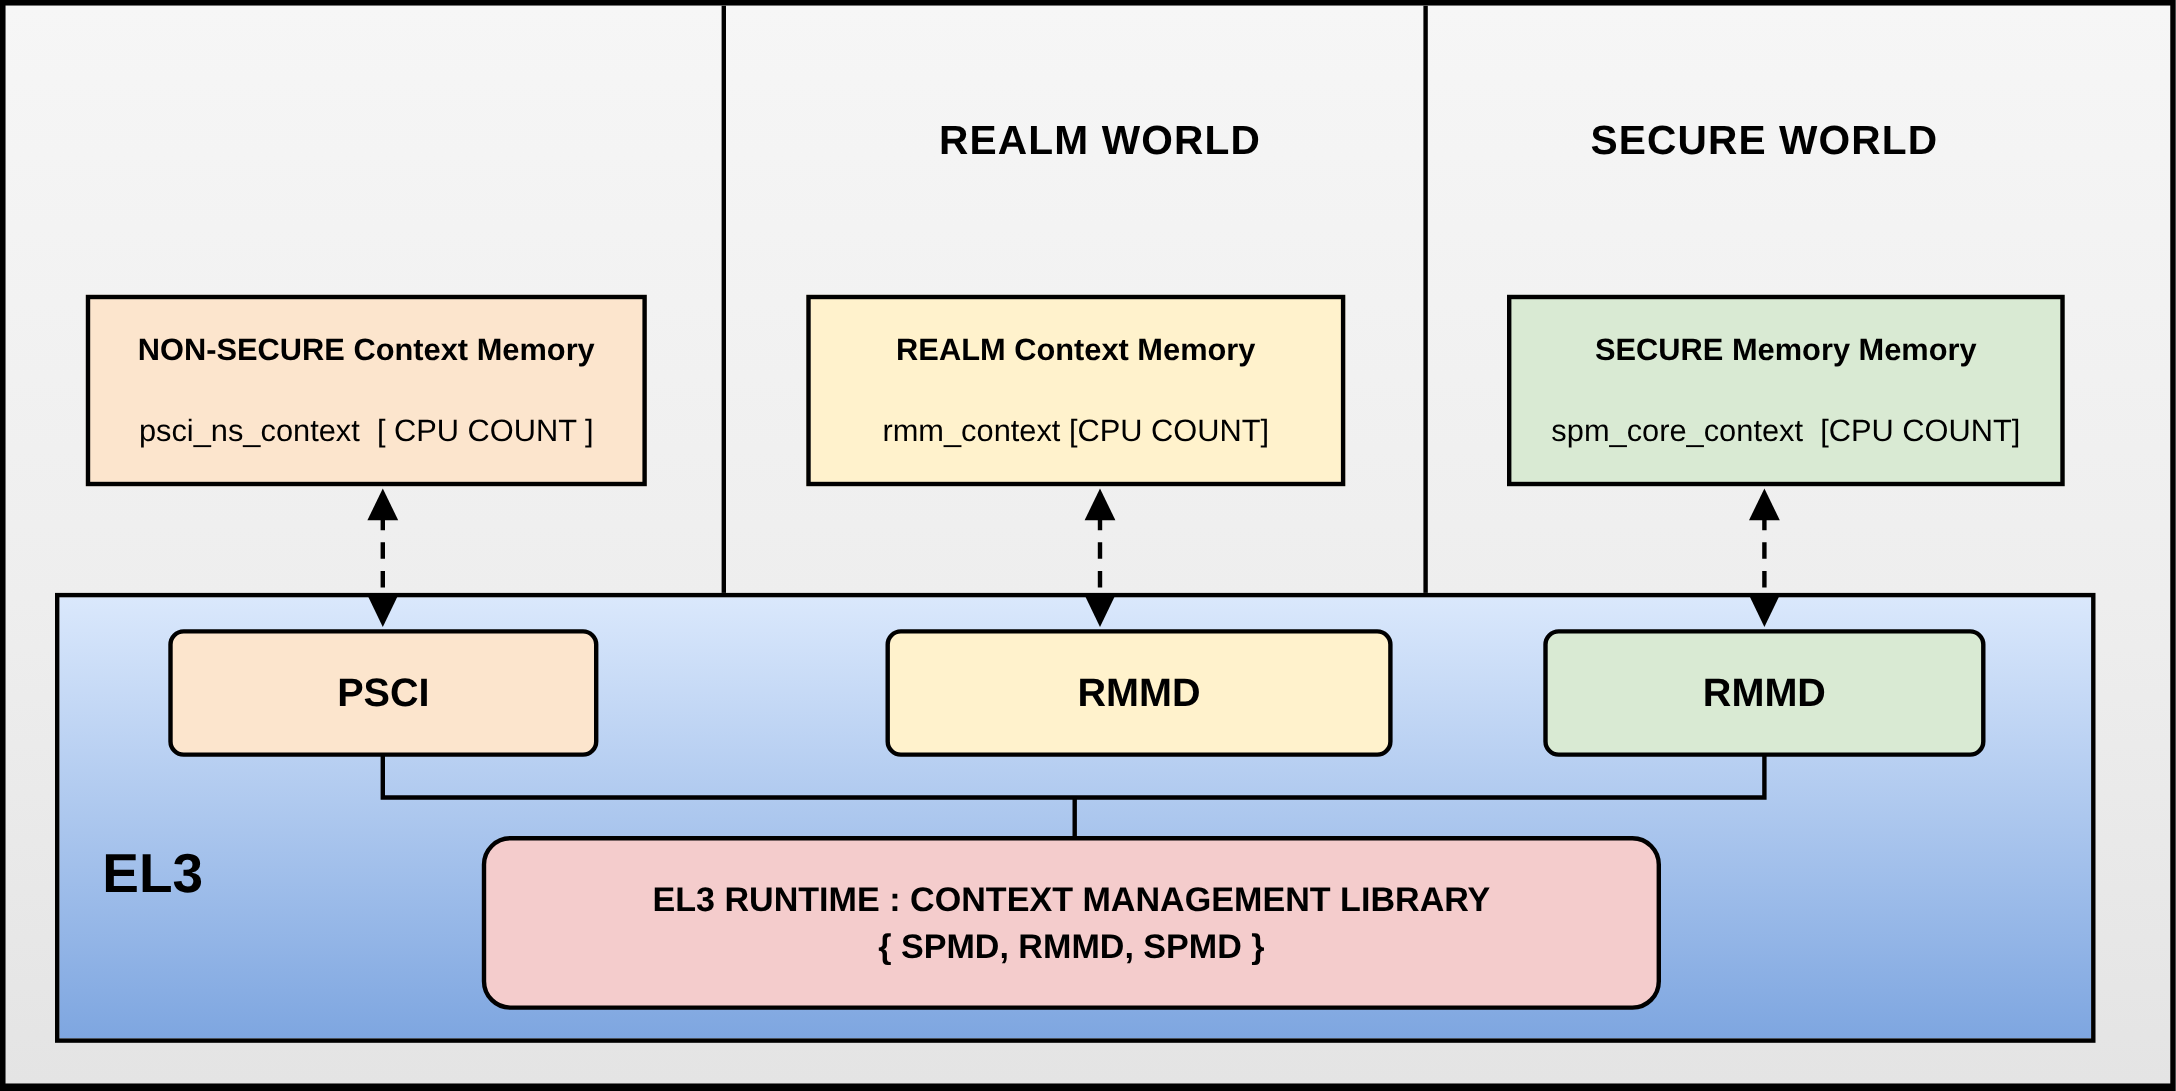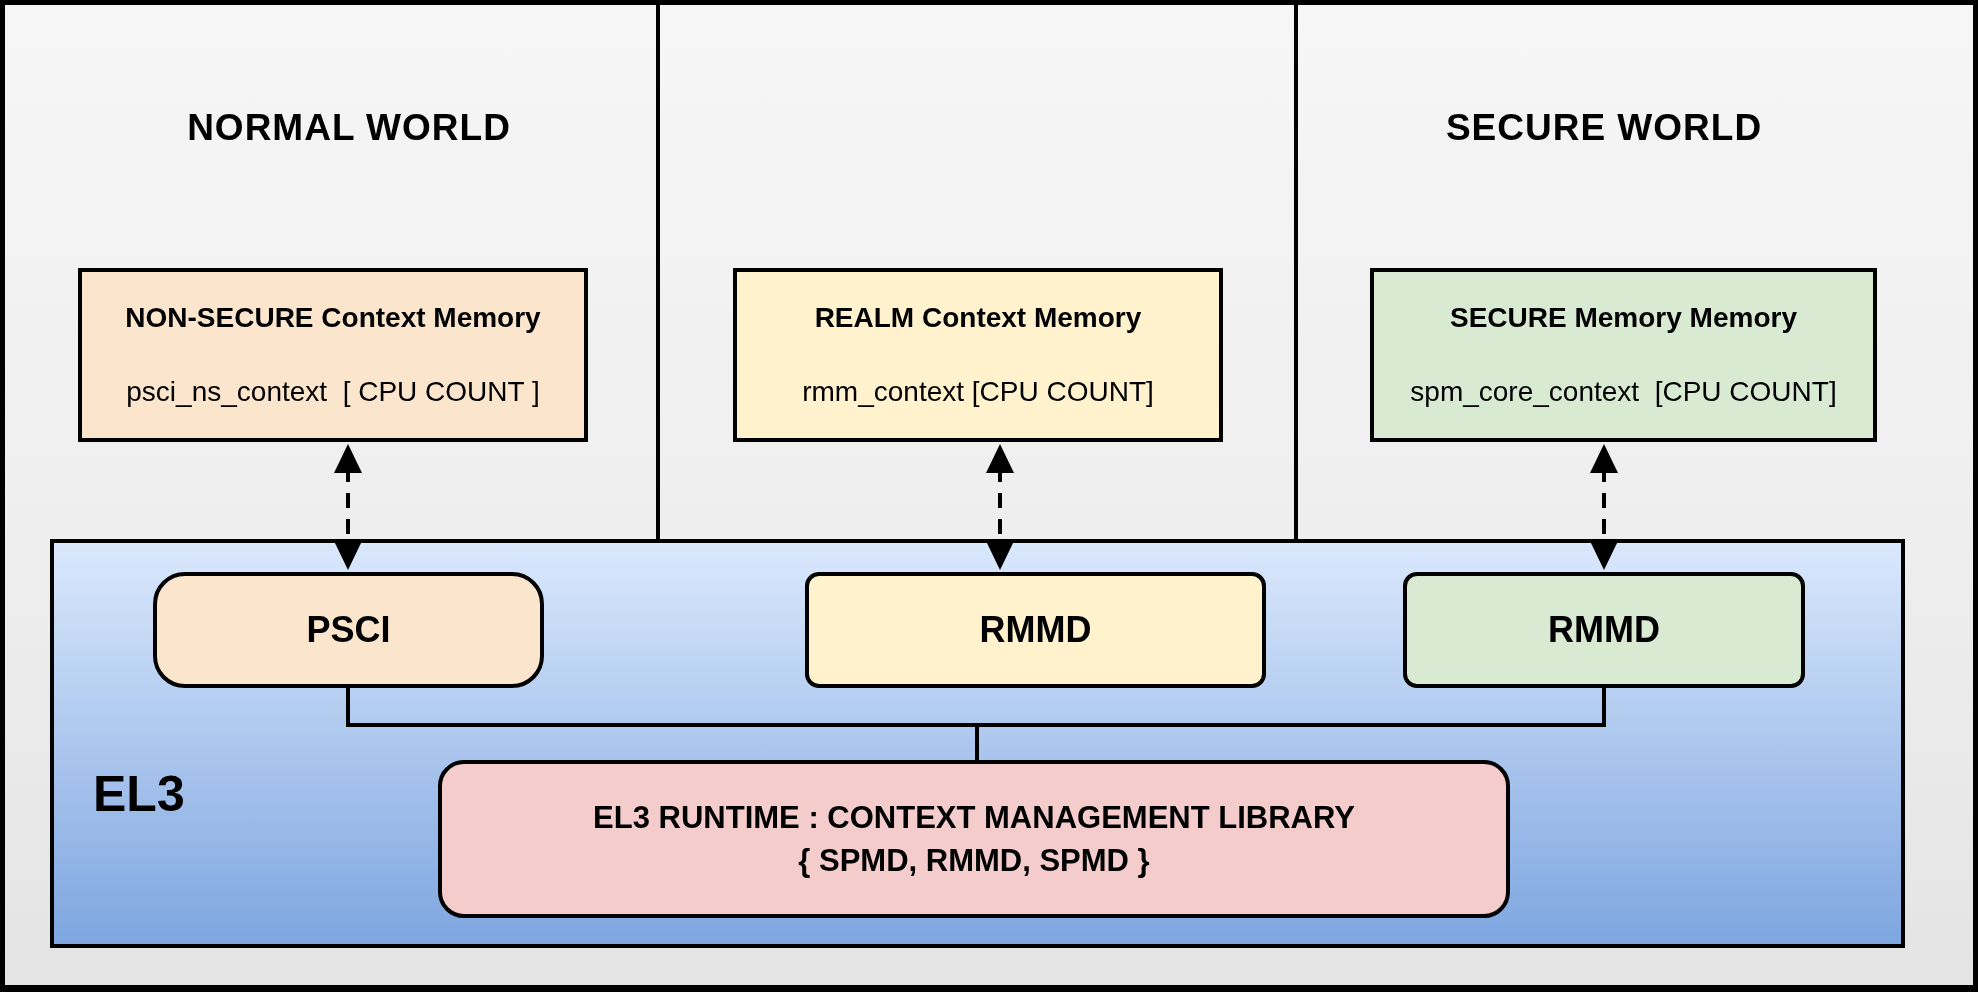--- a/index.html
+++ b/index.html
@@ -55,42 +55,42 @@
   .overlay{position:absolute;left:0;top:0;width:1978px;height:992px;pointer-events:none;}
 </style>
 </head>
 <body>
 
 <div class="stage">
 
   <div class="divider" style="left:651px;"></div>
   <div class="divider" style="left:1289px;"></div>
 
-  <div class="world-title" style="left:44px;">NORMAL WORLD</div>
+  <div class="world-title" style="left:695px;">REALM WORLD</div>
   <div class="world-title" style="left:1299px;">SECURE WORLD</div>
 
   <div class="ctx-box fill-yellow" style="left:728px;width:490px;">
     <div class="ctx-title">REALM Context Memory</div>
     <div class="ctx-detail">rmm_context [CPU COUNT]</div>
   </div>
 
   <div class="ctx-box fill-peach" style="left:73px;width:510px;">
     <div class="ctx-title">NON-SECURE Context Memory</div>
     <div class="ctx-detail">psci_ns_context  [ CPU COUNT ]</div>
   </div>
 
   <div class="ctx-box fill-green" style="left:1365px;width:507px;">
     <div class="ctx-title">SECURE Memory Memory</div>
     <div class="ctx-detail">spm_core_context  [CPU COUNT]</div>
   </div>
 
   <div class="el3-box"></div>
   <div class="el3-label">EL3</div>
 
-  <div class="module-box fill-peach" style="left:148px;width:391px;border-radius:32px;">
+  <div class="module-box fill-peach" style="left:148px;width:391px;">
     <span>PSCI</span>
   </div>
   <div class="module-box fill-yellow" style="left:800px;width:461px;">
     <span>RMMD</span>
   </div>
   <div class="module-box fill-green" style="left:1398px;width:402px;">
     <span>RMMD</span>
   </div>
 
   <div class="runtime-box">

